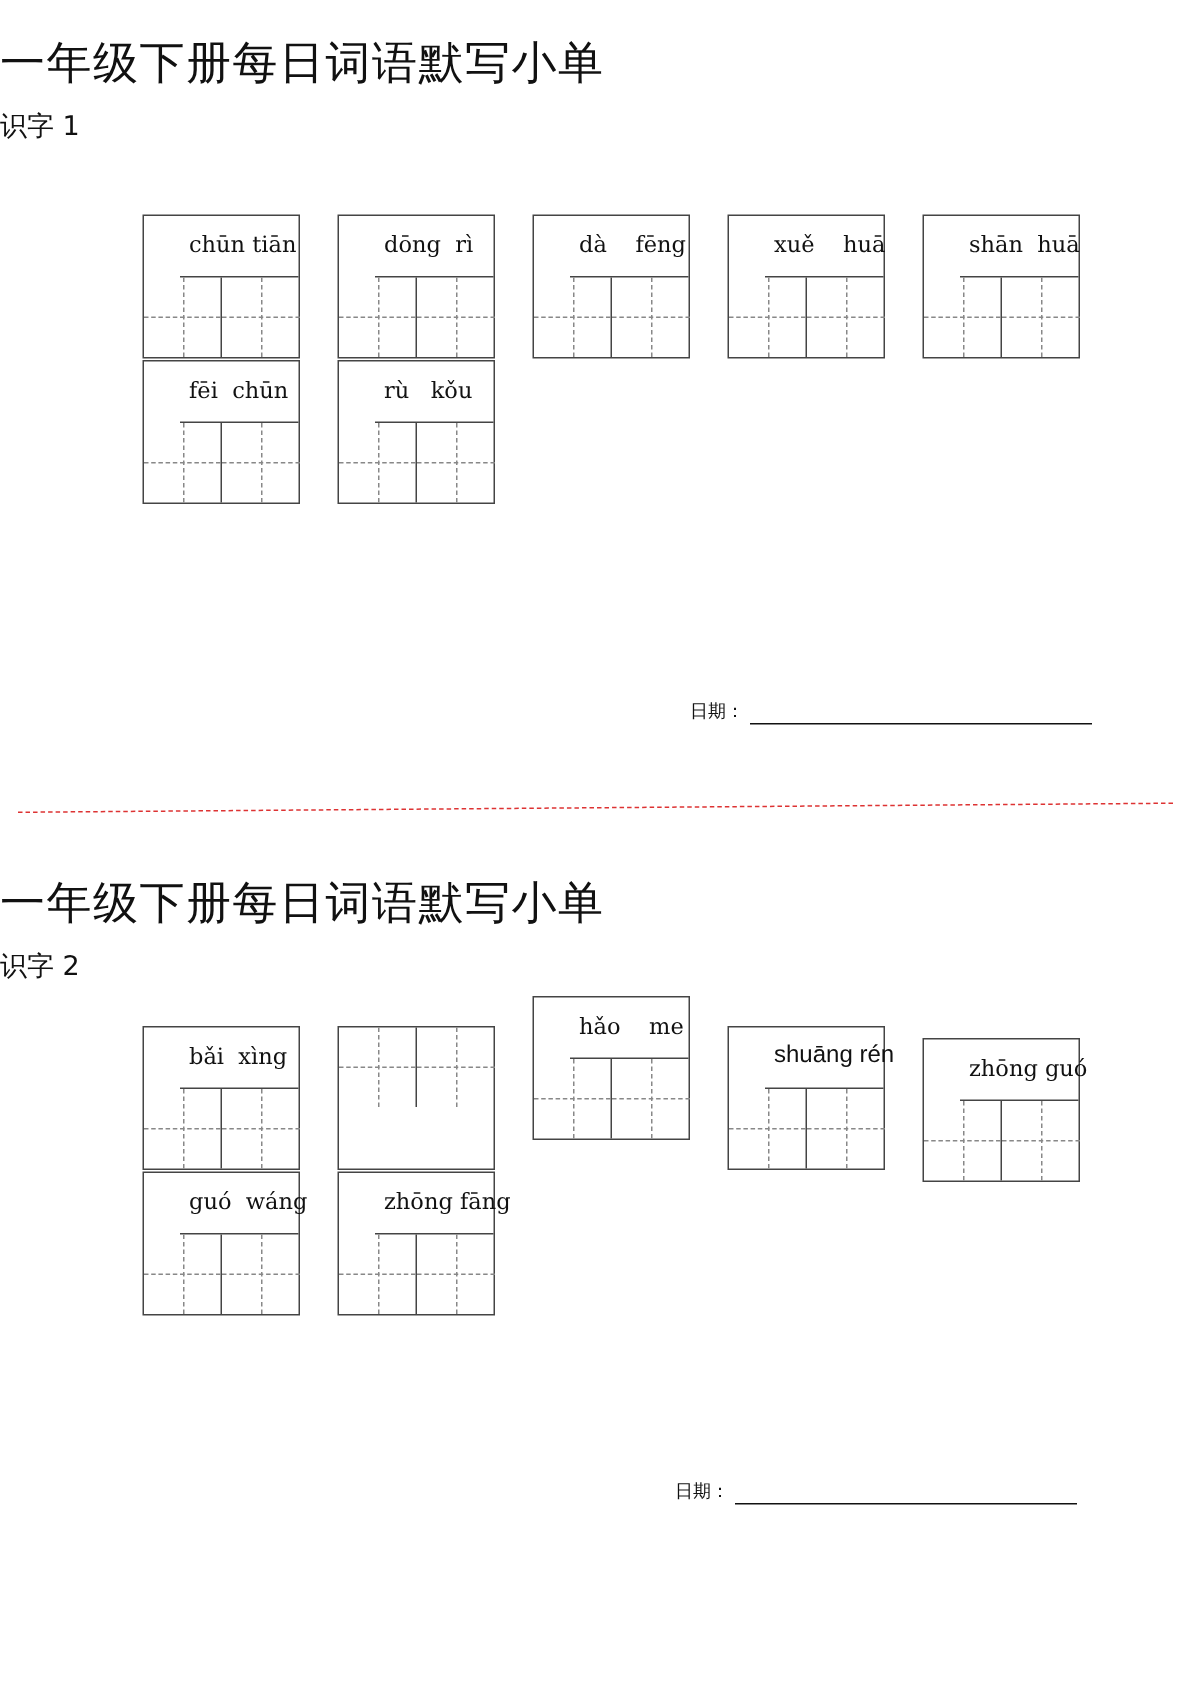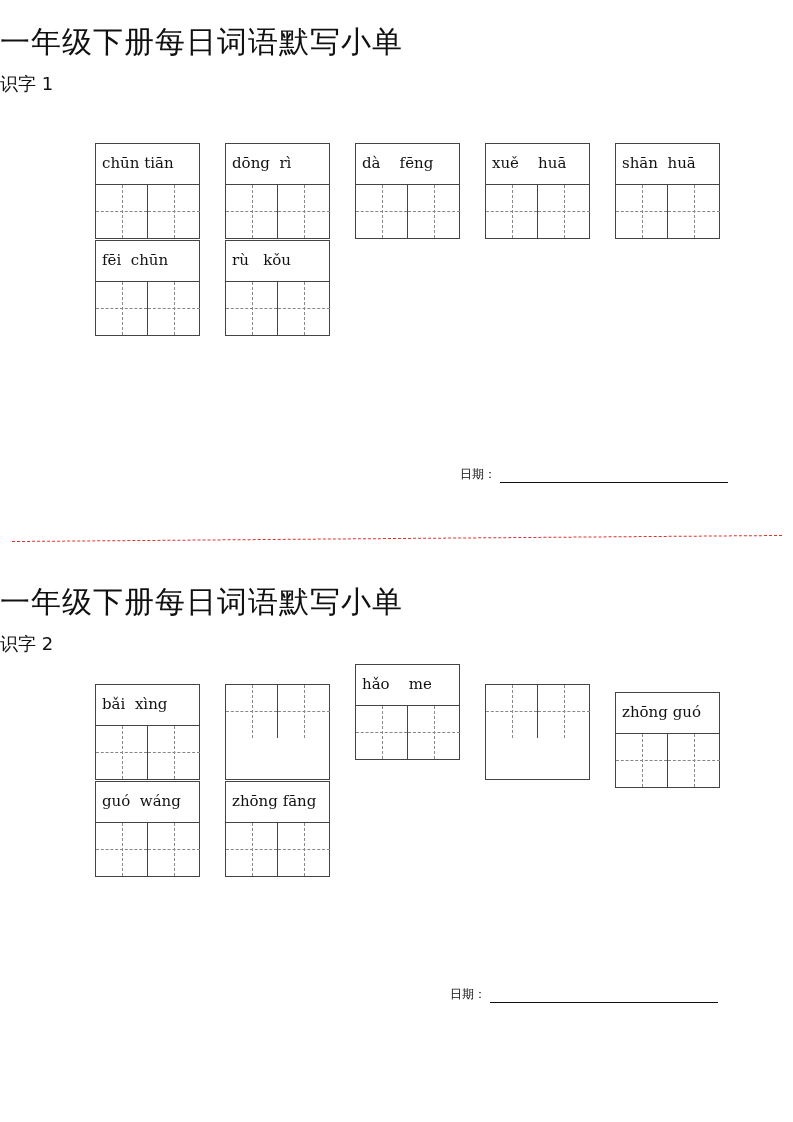--- a/index.html
+++ b/index.html
@@ -1,20 +1,20 @@
 <!DOCTYPE html>
 <html><head>
 <meta charset="utf-8">
 <style>
   html, body { margin:0; padding:0; background:#fff; }
   body { width:793px; height:1122px; position:relative; overflow:hidden; font-family:"DejaVu Sans", sans-serif; color:#111; }
   .title { position:absolute; left:0; width:793px; text-align:left; font-size:30px; font-family:"DejaVu Serif", serif; letter-spacing:1px; }
   .subtitle { position:absolute; left:0; width:793px; text-align:left; font-size:18px; }
   .box { position:absolute; width:105px; height:96px; border:1px solid #444; box-sizing:border-box; }
-  .pinyin { height:41px; border-bottom:1px solid #444; box-sizing:border-box; padding:10px 0 0 6px; font-family:"DejaVu Serif", serif; font-size:15px; white-space:pre; }
+  .pinyin { height:41px; border-bottom:1px solid #444; box-sizing:border-box; padding:10px 0 0 6px; font-family:"DejaVu Serif", serif; font-size:15px; white-space:pre;margin-left:24px; }
   .pinyin.sans { font-family:"Liberation Sans", sans-serif; font-size:16px; }
   .grid { position:relative; height:53px; }
   .cell { position:absolute; top:0; height:53px; width:52px; box-sizing:border-box; }
   .cell.left { left:0; border-right:1px solid #444; }
   .cell.right { left:52px; }
   .hdash { position:absolute; left:0; right:0; top:26px; border-top:1px dashed #888; }
   .vdash { position:absolute; top:0; bottom:0; left:26px; border-left:1px dashed #888; }
   .date { position:absolute; font-size:12px;text-align:right; }
   .date .line { display:inline-block; vertical-align:bottom; width:228px; border-bottom:1.5px solid #111; margin-left:4px; height:1px; }
   .divider { position:absolute; left:12px; width:770px; top:538px; border-top:1.5px dashed #d33; transform:rotate(-0.45deg); }
@@ -158,20 +158,21 @@
         <div class="hdash"></div>
         <div class="vdash"></div>
       </div>
       <div class="cell right">
         <div class="hdash"></div>
         <div class="vdash"></div>
       </div>
     </div>
 </div>
 <div class="box" style="left:485px;top:684px">
+  <div class="pinyin sans">shuāng rén</div>
   <div class="grid">
       <div class="cell left">
         <div class="hdash"></div>
         <div class="vdash"></div>
       </div>
       <div class="cell right">
         <div class="hdash"></div>
         <div class="vdash"></div>
       </div>
     </div>

